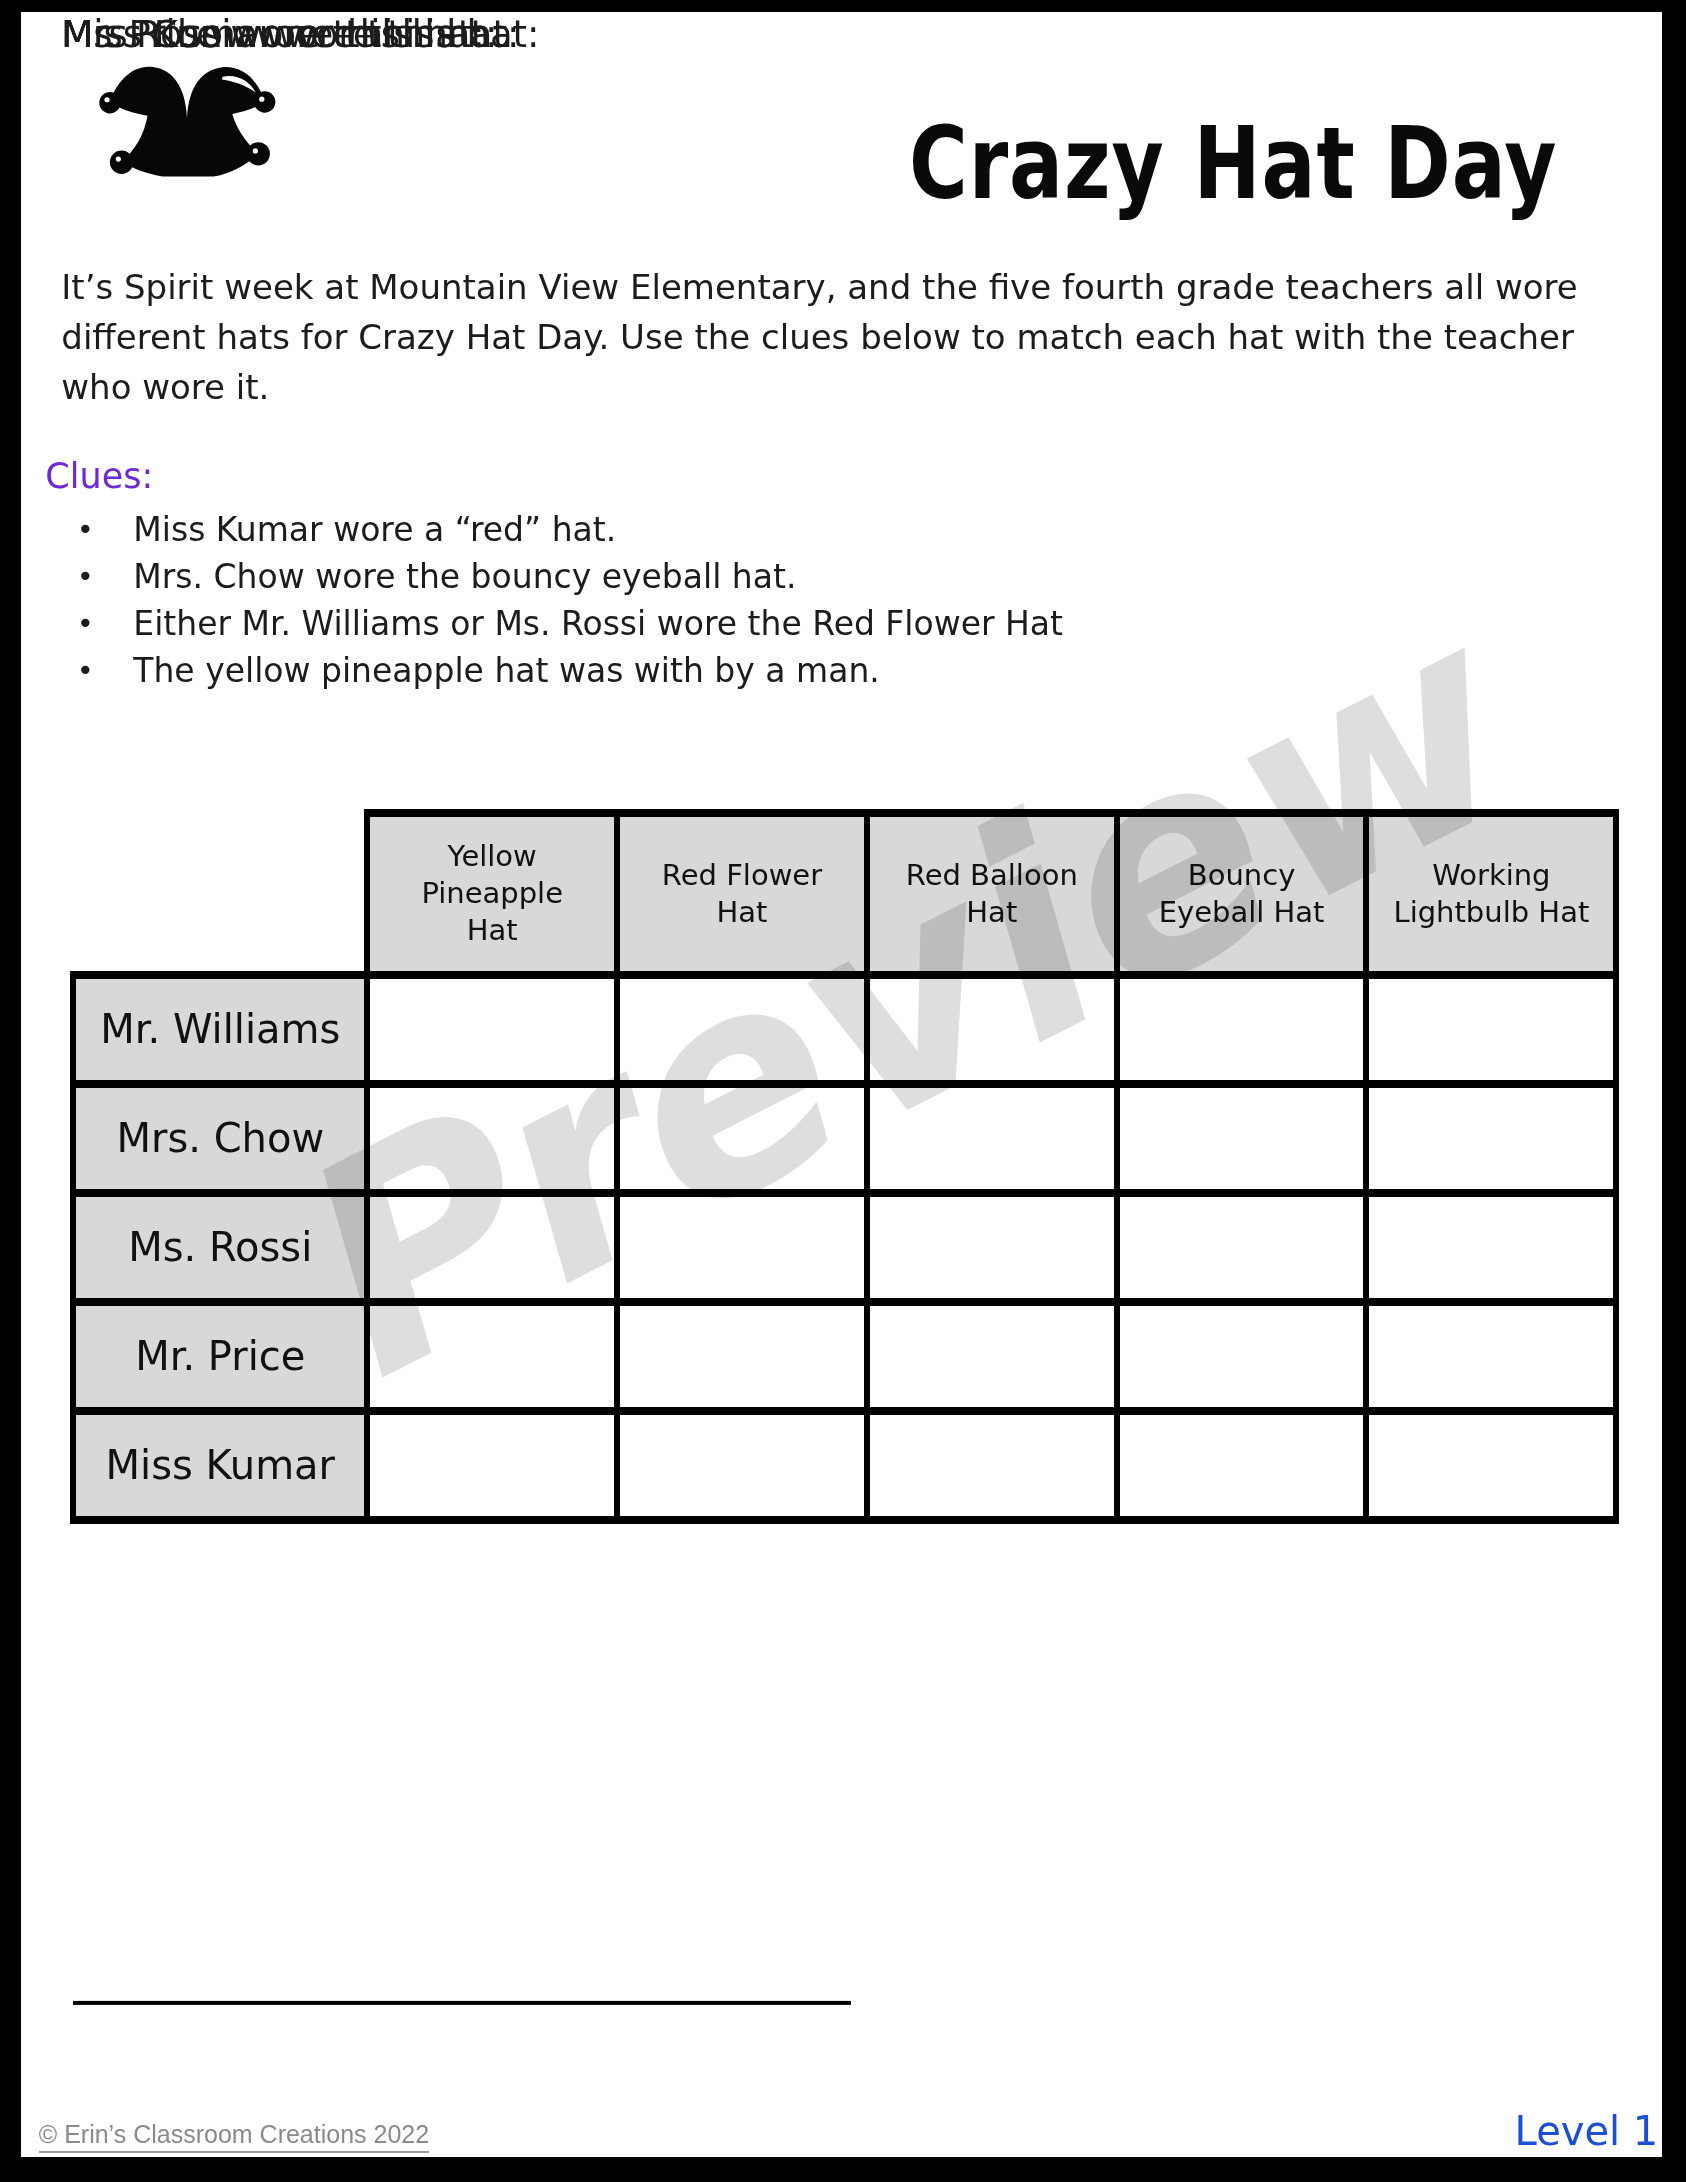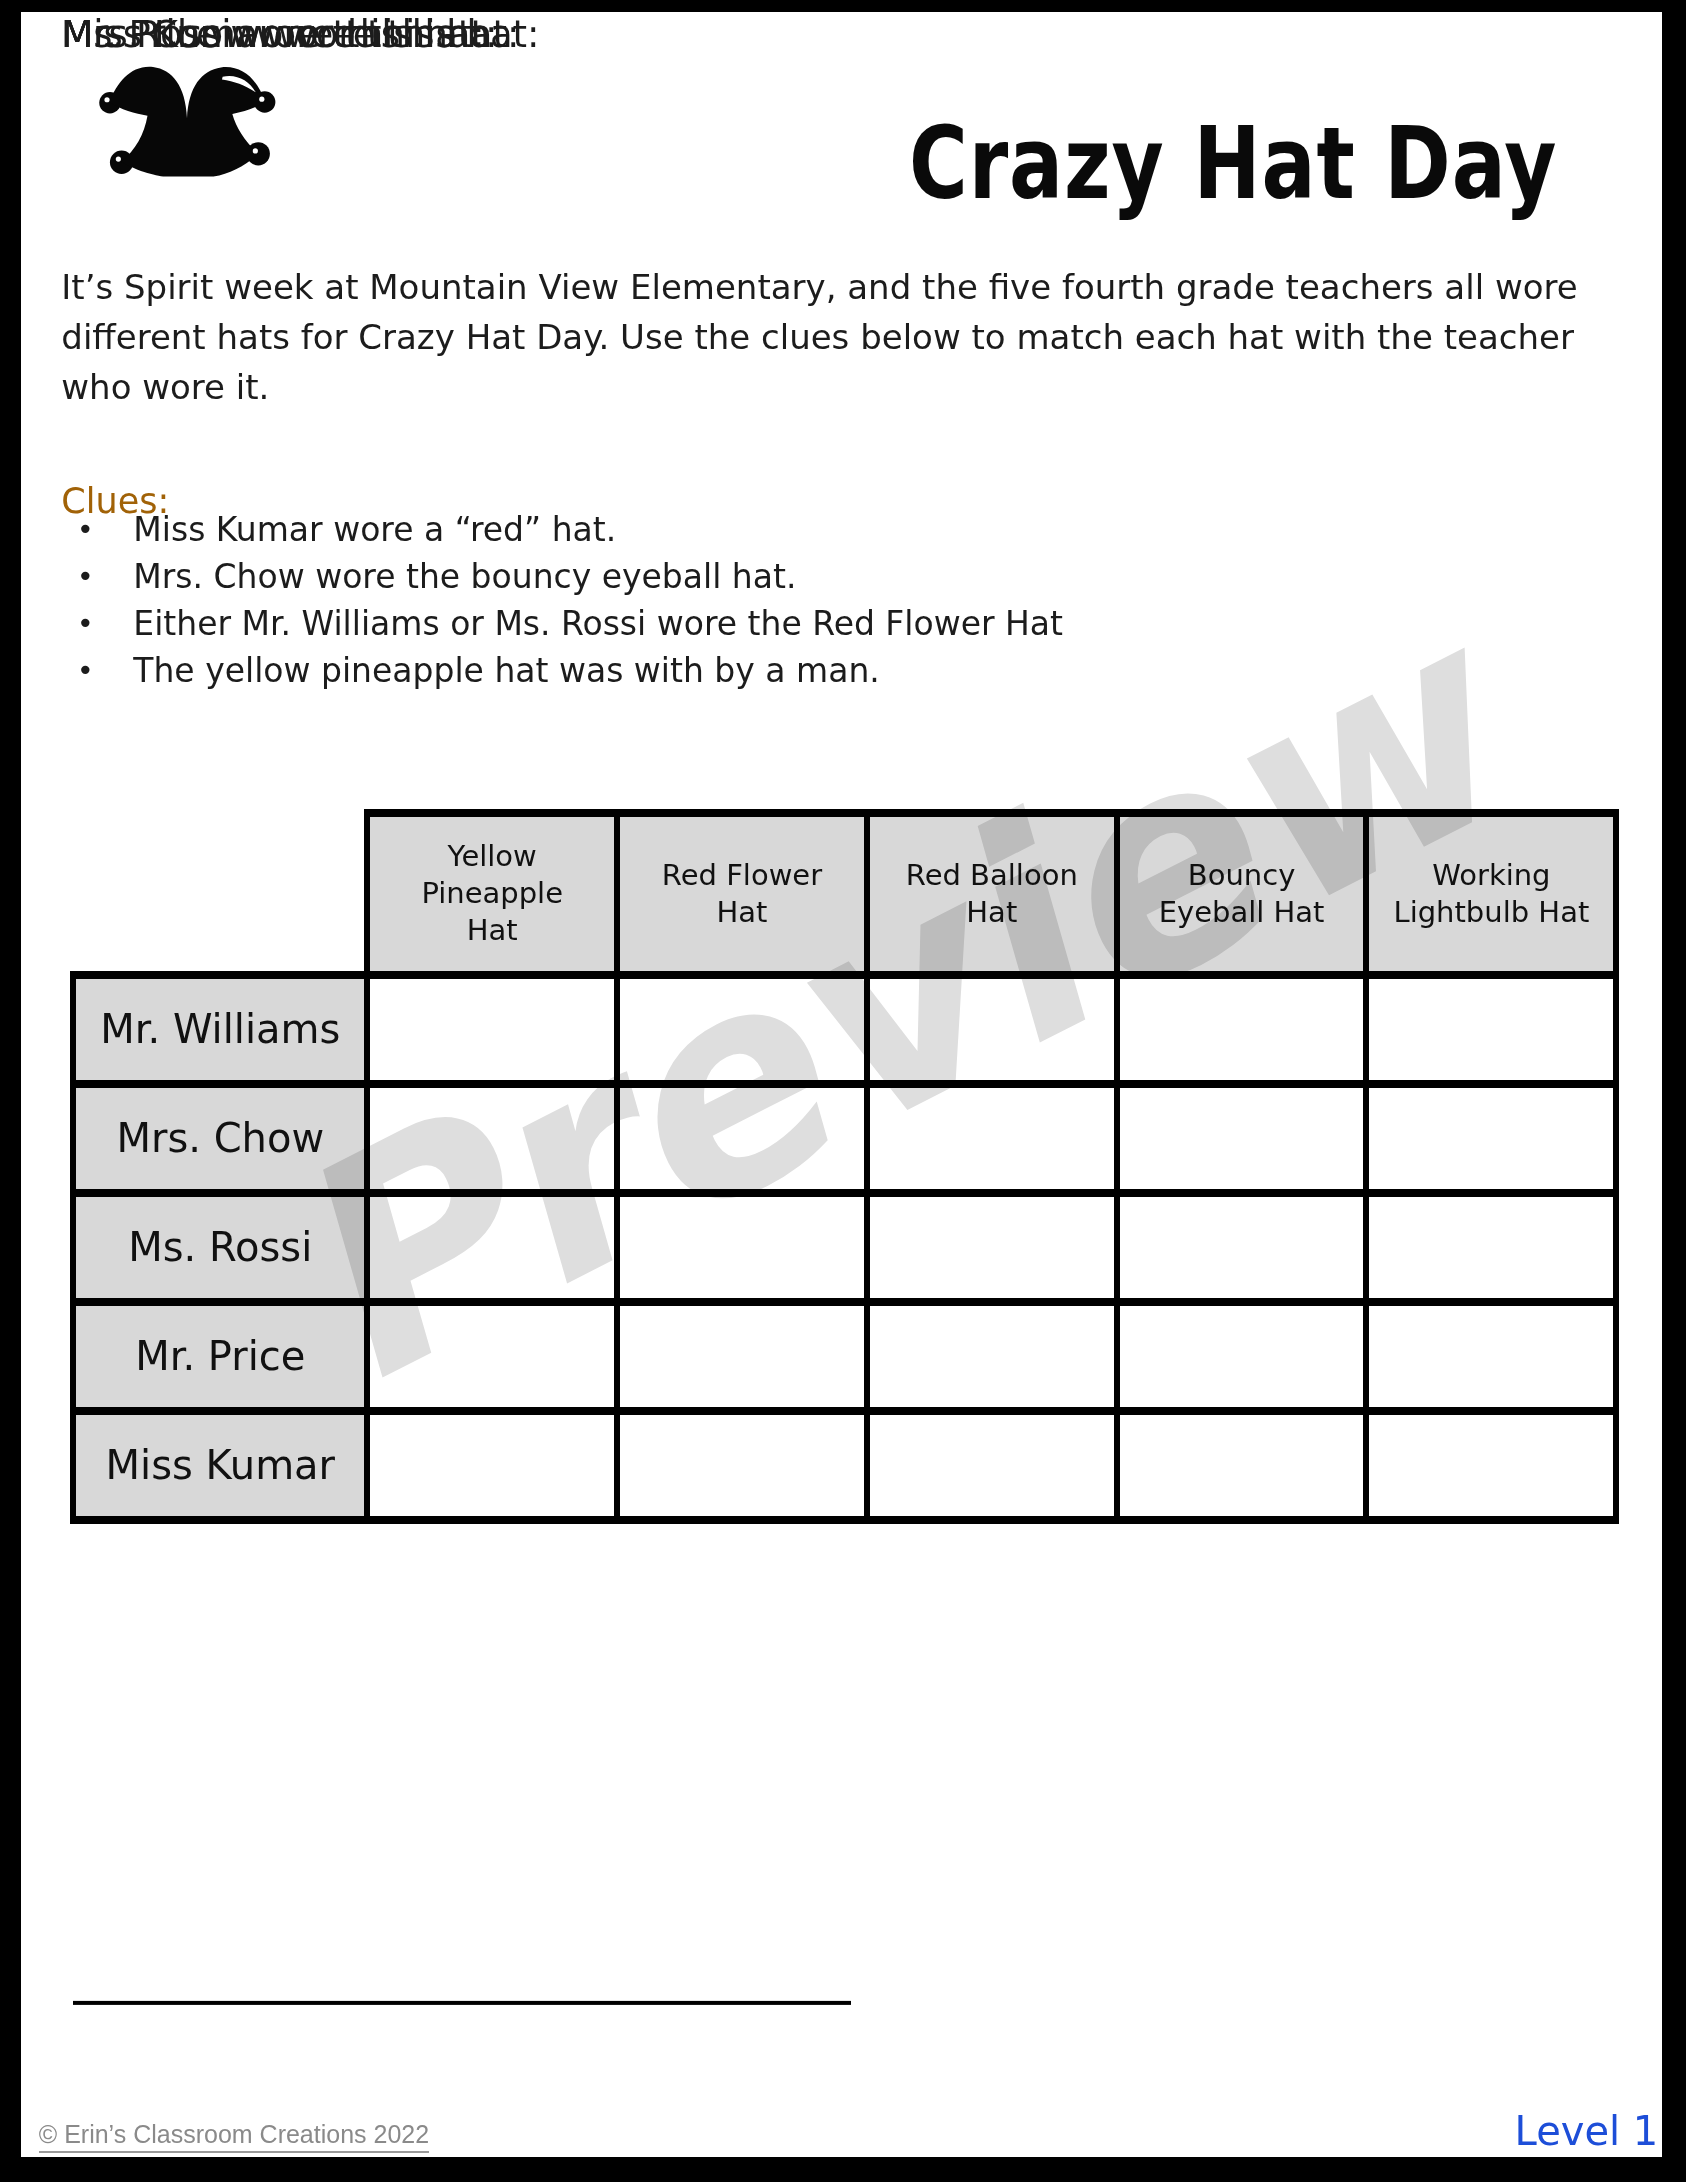--- a/index.html
+++ b/index.html
@@ -44,25 +44,24 @@
     left: 40px; top: 250px;
     width: 1538px;
     font-size: 34px;
     line-height: 50px;
     color: #1c1c1c;
   }
 
   
   .clues-heading {
     position: absolute;
-    left: 40px; top: 444px;
+    left: 24px; top: 444px;
     font-size: 35px;
     line-height: 41px;
-    color: #a16207;
-    margin-top: 25px;
+    color: #6d28d9;
   }
   .clues-list {
     position: absolute;
     left: 40px; top: 494px;
     width: 1514px;
     list-style: none;
   }
   .clues-list li {
     position: relative;
     padding-left: 72px;

